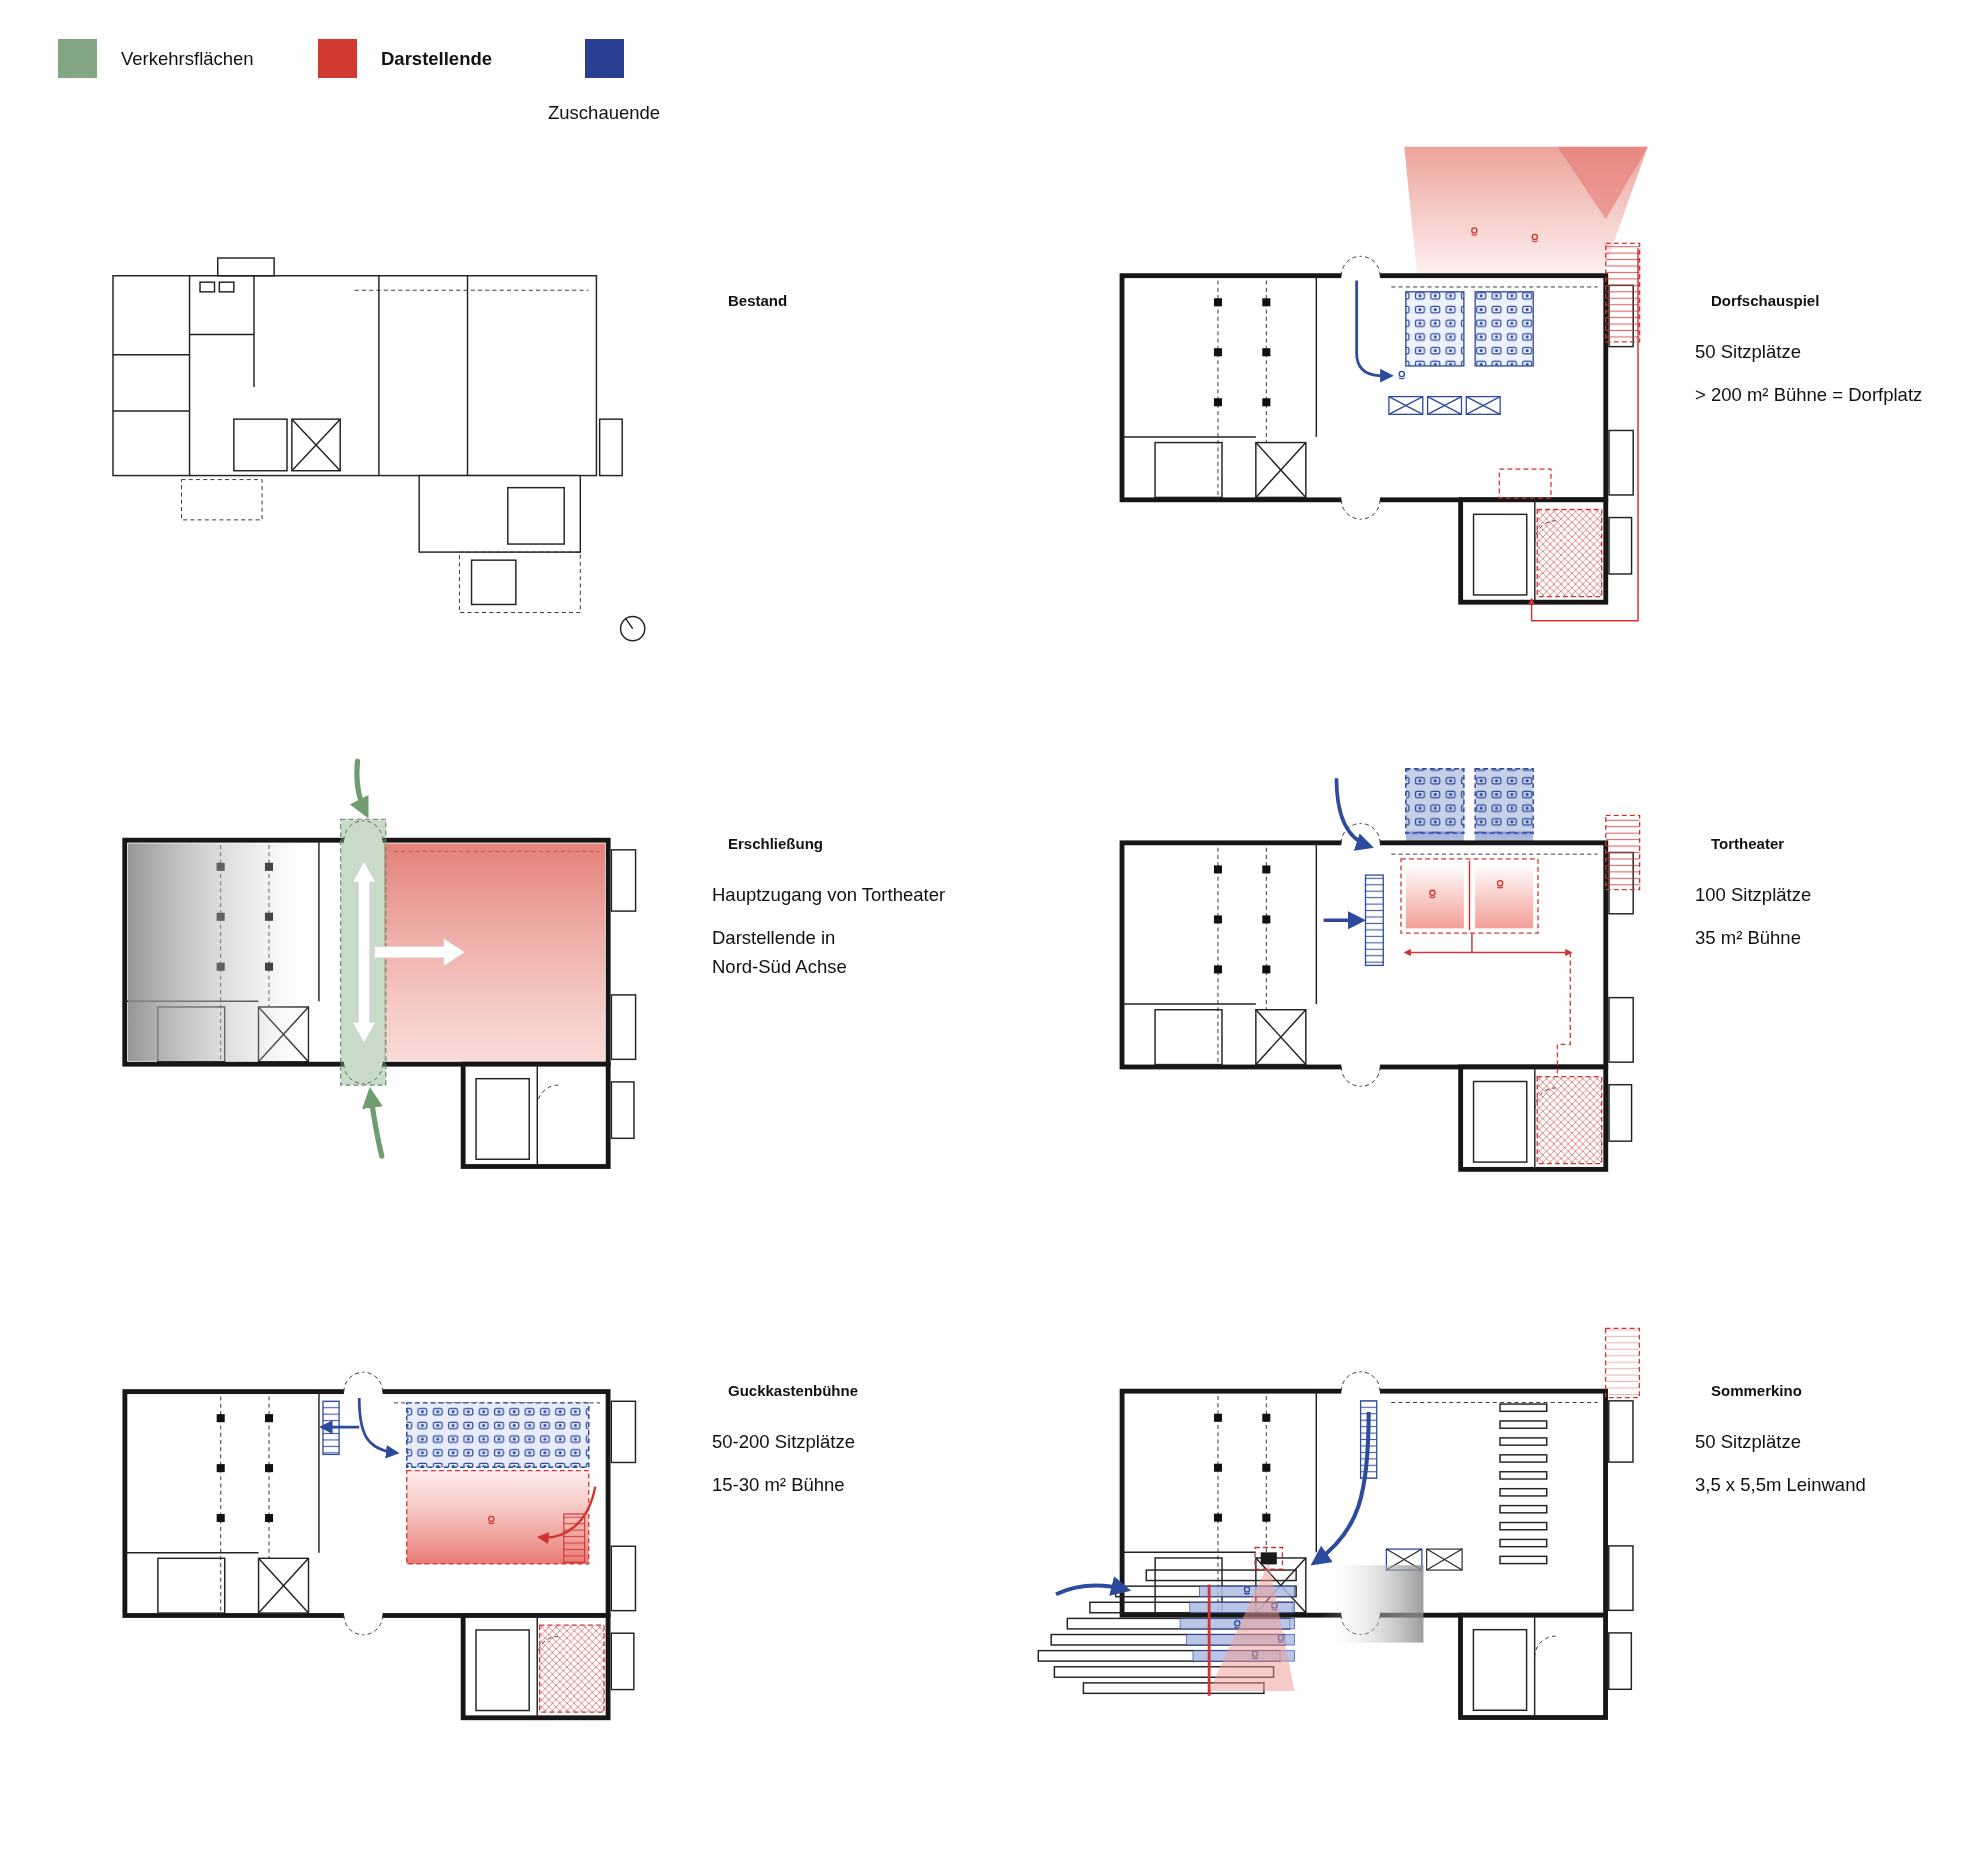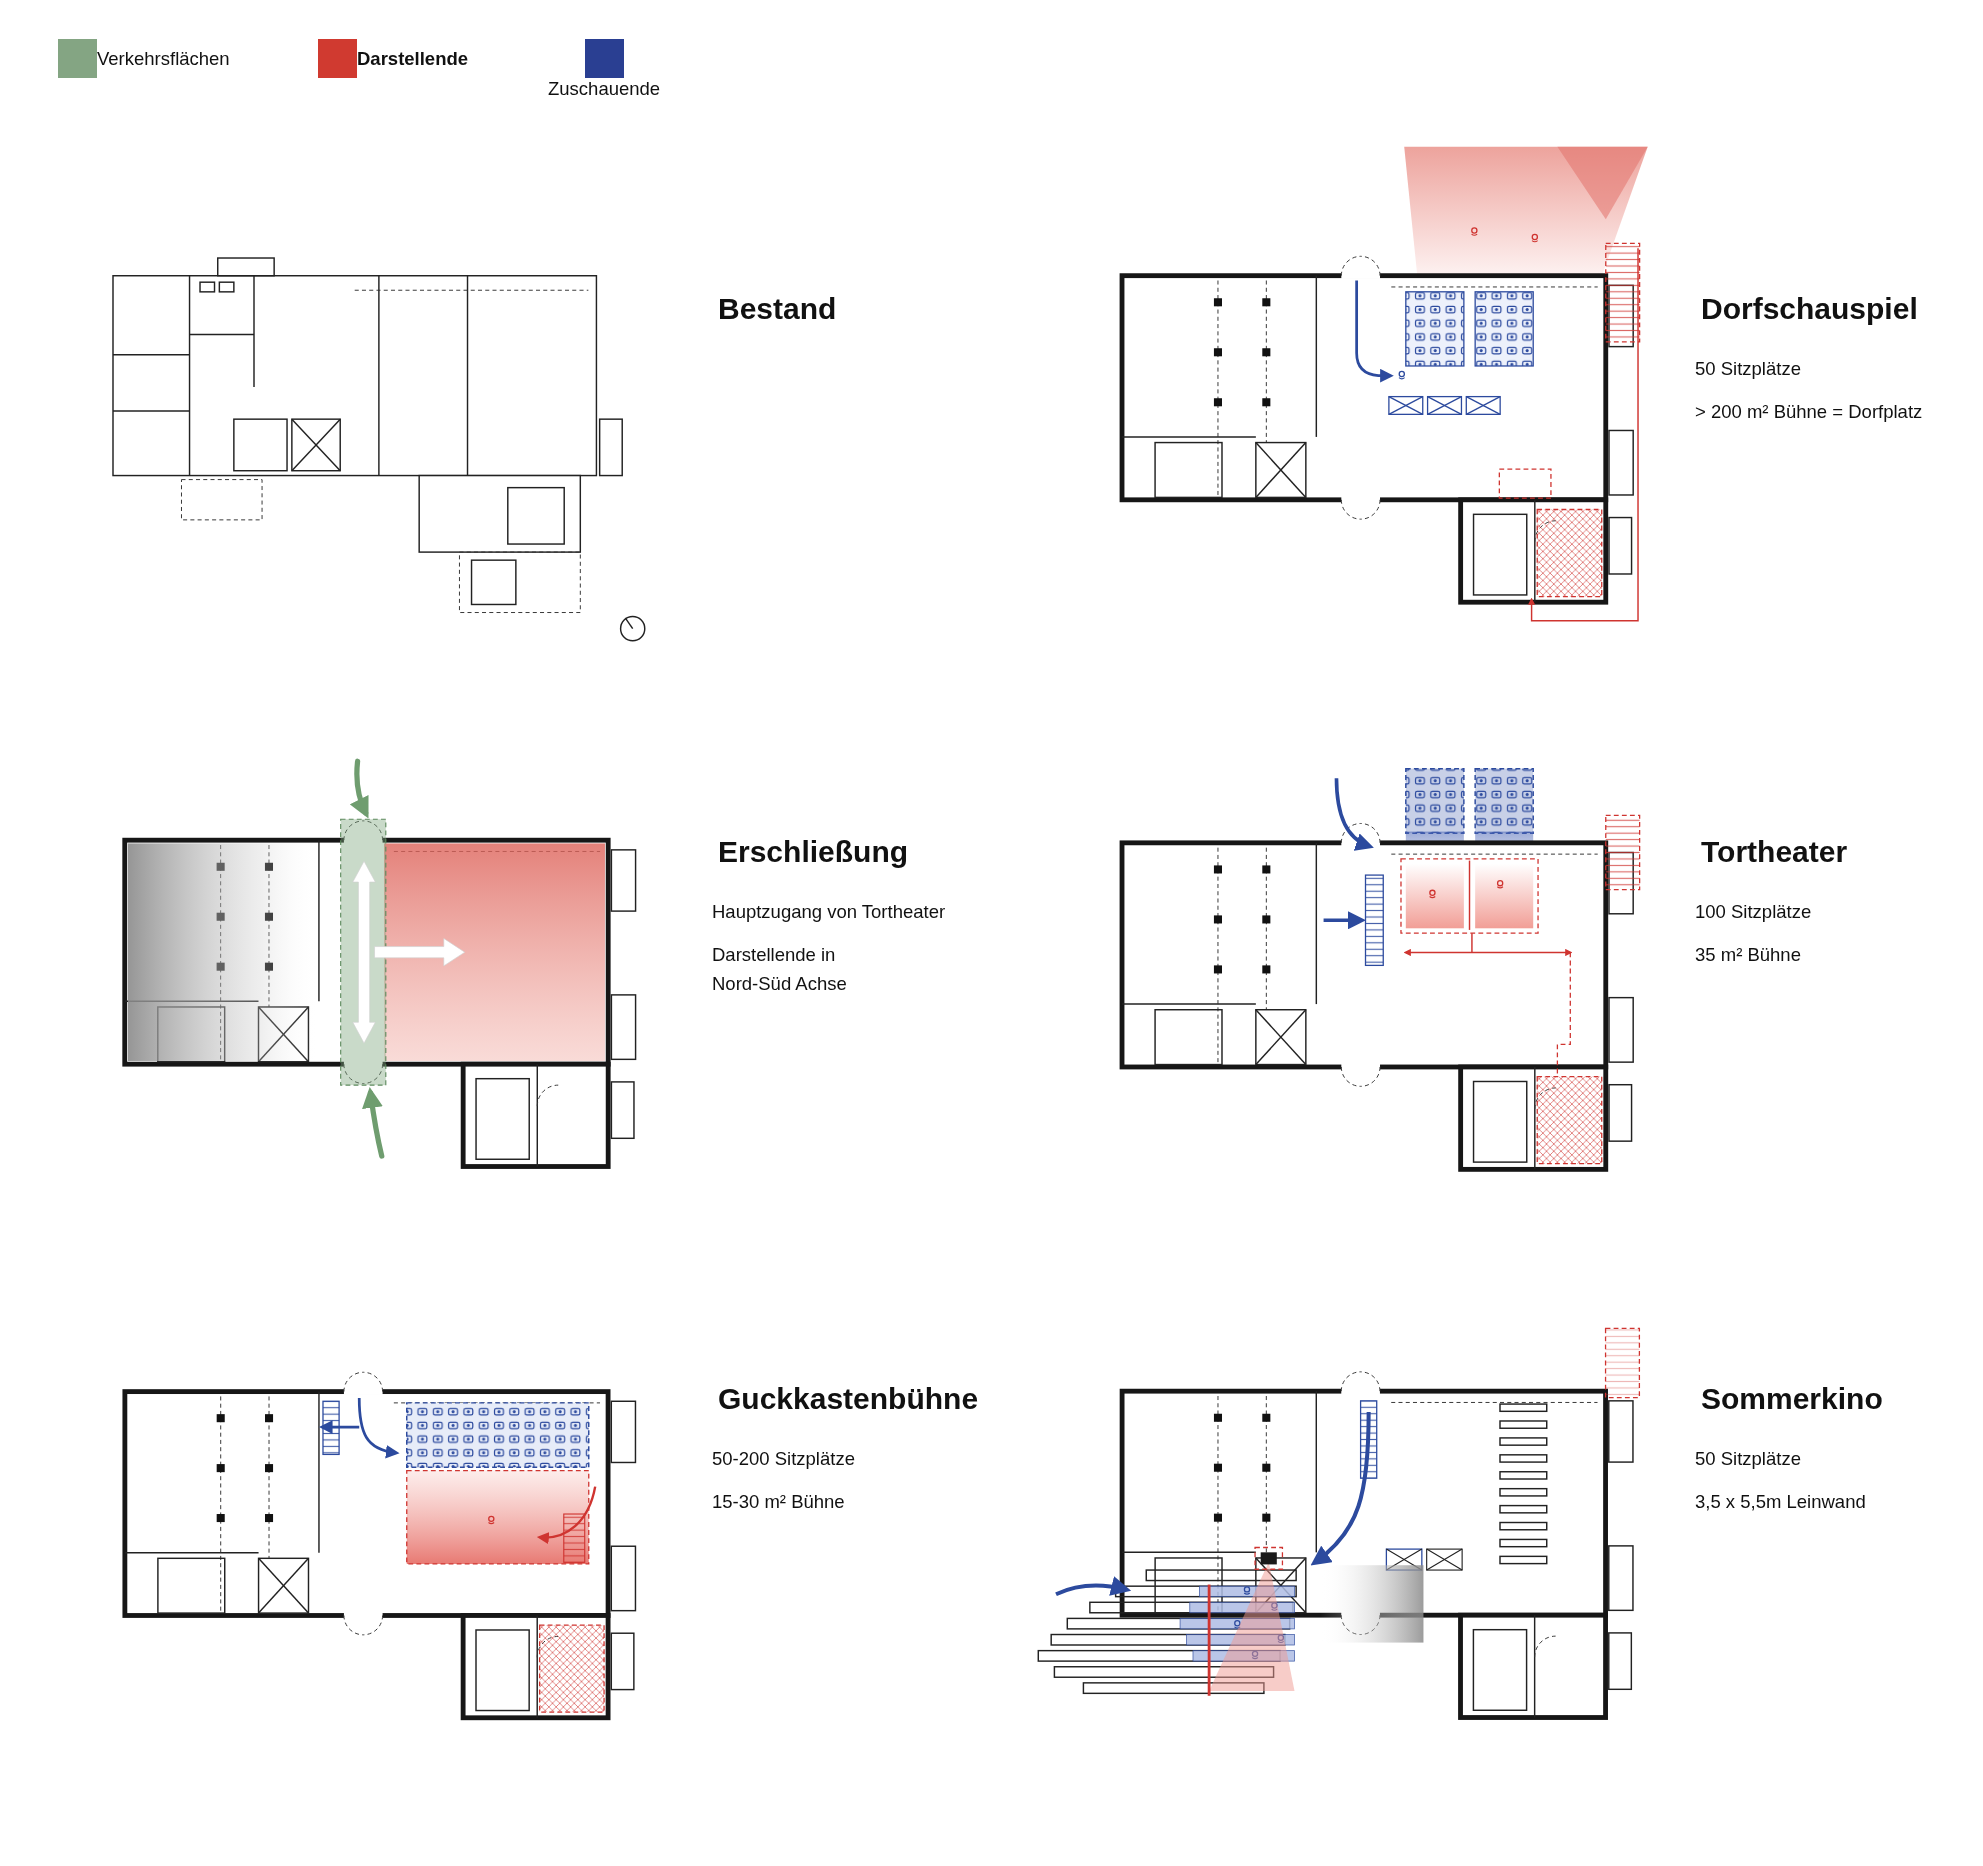--- a/index.html
+++ b/index.html
@@ -1,24 +1,24 @@
 <!DOCTYPE html>
 <html style="font-size:13px"><head>
 <meta charset="utf-8">
 <style>
   html,body{margin:0;padding:0;background:#fff;}
   body{width:1983px;height:1867px;position:relative;font-family:"Liberation Sans",sans-serif;color:#111;}
   .abs{position:absolute;}
   
-  .legend-item{position:absolute;display:flex;align-items:center;}
+  .legend-item{position:absolute;display:flex;align-items:center;gap:24px;}
   .swatch{width:39px;height:39px;display:inline-block;}
   .legend-label{font-size:18.5px;}
   
   .panel-text{position:absolute;width:339px;}
-  .panel-text h2{font-size:30px;font-weight:bold;margin:0 0 29px 6px;}
+  .panel-text h2{font-size:15px;font-weight:bold;margin:0 0 29px 16px;}
   .panel-text p{font-size:18.5px;margin:0 0 16px 0;line-height:27px;}
   .panel-text p.cont{margin-top:-14.5px;}
   
   svg{overflow:visible;}
   .wall-thf{fill:#fff;stroke:#161616;stroke-width:6;}
   .wall-t{fill:none;stroke:#222;stroke-width:1.8;}
   .wall-tf{fill:#fff;stroke:#222;stroke-width:1.8;}
   .dash{fill:none;stroke:#333;stroke-width:1.2;stroke-dasharray:5 4;}
   .col{fill:#111;}
   .gArr{fill:none;stroke:#6f9d6f;stroke-width:6.5;stroke-linecap:round;marker-end:url(#mG);}

